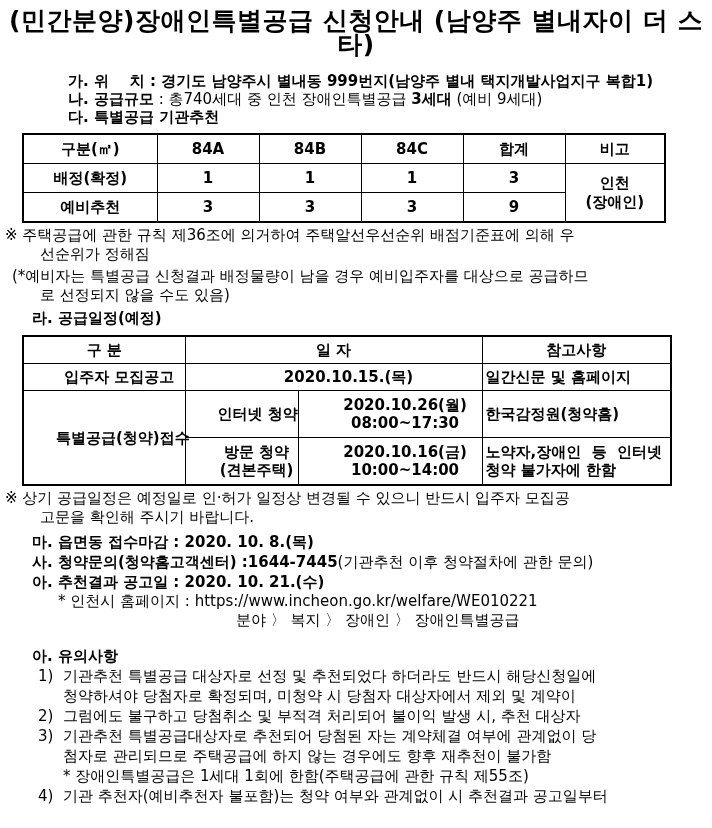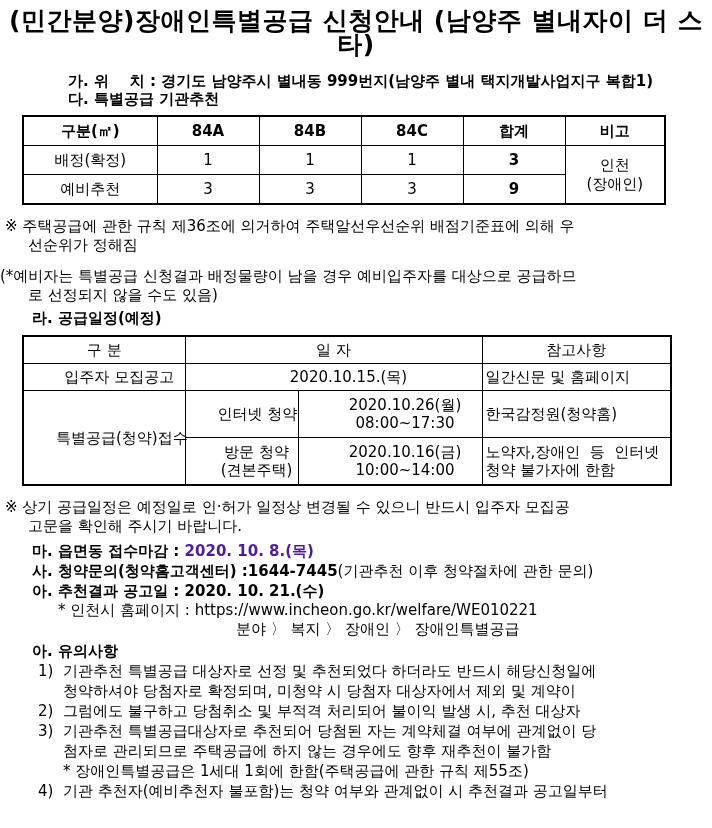--- a/index.html
+++ b/index.html
@@ -3,70 +3,71 @@
 <meta charset="utf-8">
 <style>
   html,body{margin:0;padding:0;background:#ffffff;}
   body{
     width:712px;height:828px;overflow:hidden;
     font-family:"DejaVu Sans","Liberation Sans",sans-serif;
     color:#000;font-size:15px;line-height:19px;
   }
   .page{padding-top:5px;}
   .b{font-weight:bold;}
-  .blue{color:#4c1d95;text-align:right;}
+  .blue{color:#000000;text-align:right;}
   .title{
     text-align:center;font-weight:bold;font-size:25px;line-height:24px;
     margin:4px 0 0 0;letter-spacing:0.5px;
   }
   .intro{margin:15px 0 0 32px;line-height:18px;}
   .intro .row{white-space:pre;margin-left:36px;}
   
   table{border-collapse:collapse;table-layout:fixed;margin:7px 0 0 22px;
         border:2px solid #000;}
   th,td{border:1px solid #000;text-align:center;vertical-align:middle;
-        font-size:15px;font-weight:normal;padding:0 2px;white-space:pre;}
+        font-size:15px;font-weight:bold;padding:0 2px;white-space:pre;}
   .alloc{width:642px;}
   .alloc col.c0{width:134px;} .alloc col.cn{width:102px;} .alloc col.c5{width:100px;}
   .alloc th{height:28px;font-weight:bold;}
   .alloc td{height:28px;}
   .sched{width:648px;}
   .sched col.s0{width:162px;} .sched col.s1{width:113px;}
   .sched col.s2{width:184px;} .sched col.s3{width:189px;}
   .sched th{height:26px;}
   .sched td{height:26px;line-height:18px;padding-left:32px;}
   .sched td.tall{height:46px;}
   .sched td.left{text-align:left;padding-left:3px;}
   
-  .note{margin-top:12px;line-height:19px;}
+  .note{margin-top:3px;line-height:19px;}
   .note .l1{padding-left:5px;white-space:pre;}
-  .note .l1b{padding-left:0;white-space:pre;}
-  .note .l2{padding-left:28px;white-space:pre;}
+  .note .l1b{padding-left:12px;white-space:pre;}
+  .note .l2{padding-left:40px;white-space:pre;}
   .sec-heading{margin:4px 0 0 32px;font-weight:bold;line-height:19px;}
   .contacts{margin:5px 0 0 32px;line-height:20px;}
   .contacts .row{white-space:pre;}
   .homepage{line-height:19px;}
   .homepage .hl1{margin-left:58px;white-space:pre;}
   .homepage .hl2{margin-left:236px;white-space:pre;}
-  .cautions{margin-top:2px;line-height:20px;}
+  .cautions{margin-top:16px;line-height:20px;}
   .c-heading{margin-left:32px;font-weight:bold;}
   .item{display:flex;margin-left:38px;}
   .item .no{flex:none;width:20px;margin-right:5px;text-align:left;}
   .item .content{flex:1;}
   .item .content div, .item .content span{white-space:pre-wrap;}
 </style>
 </head>
 <body>
 
 <div class="page">
 
   <div class="title">(민간분양)장애인특별공급 신청안내 (남양주 별내자이 더 스타)</div>
 
   <div class="intro">
     <div class="row"><span class="b">가. 위    치 : </span><span class="b">경기도 남양주시 별내동 999번지(남양주 별내 택지개발사업지구 복합1)</span></div>
+    <div class="row"><span class="b">나. 공급규모</span><span> : 총740세대 중 인천 장애인특별공급 </span><span class="b">3세대</span><span> (예비 9세대)</span></div>
     <div class="row b">다. 특별공급 기관추천</div>
   </div>
 
   <table class="alloc">
     <colgroup>
         <col class="c0">
         <col class="cn">
         <col class="cn">
         <col class="cn">
         <col class="cn">

